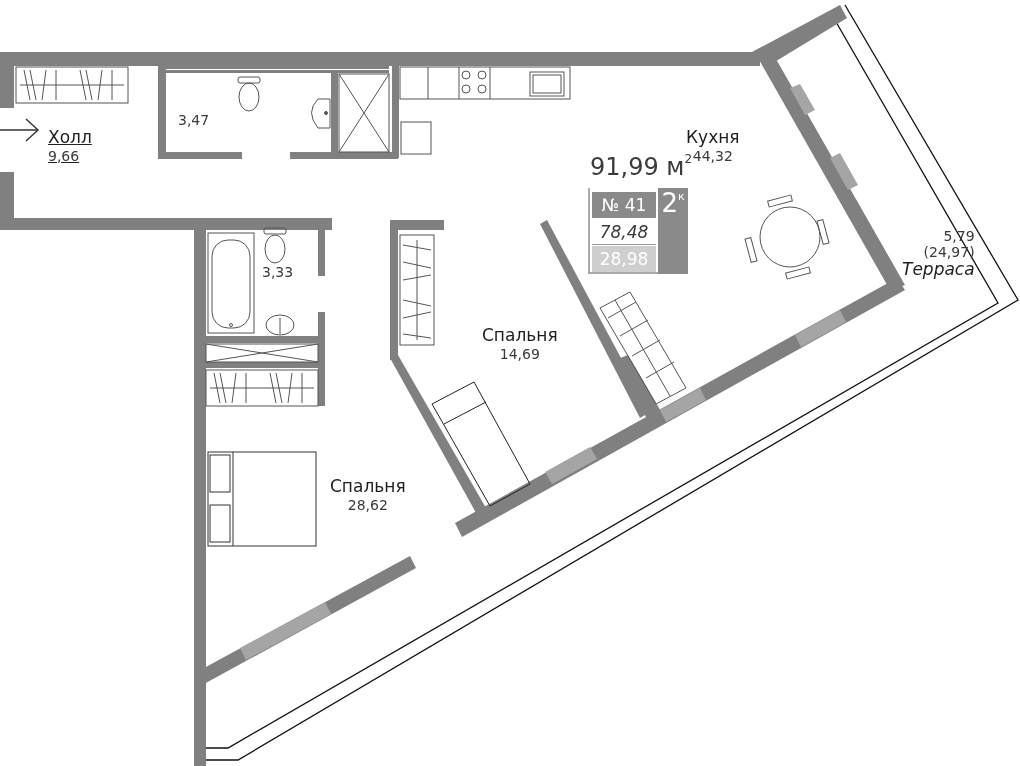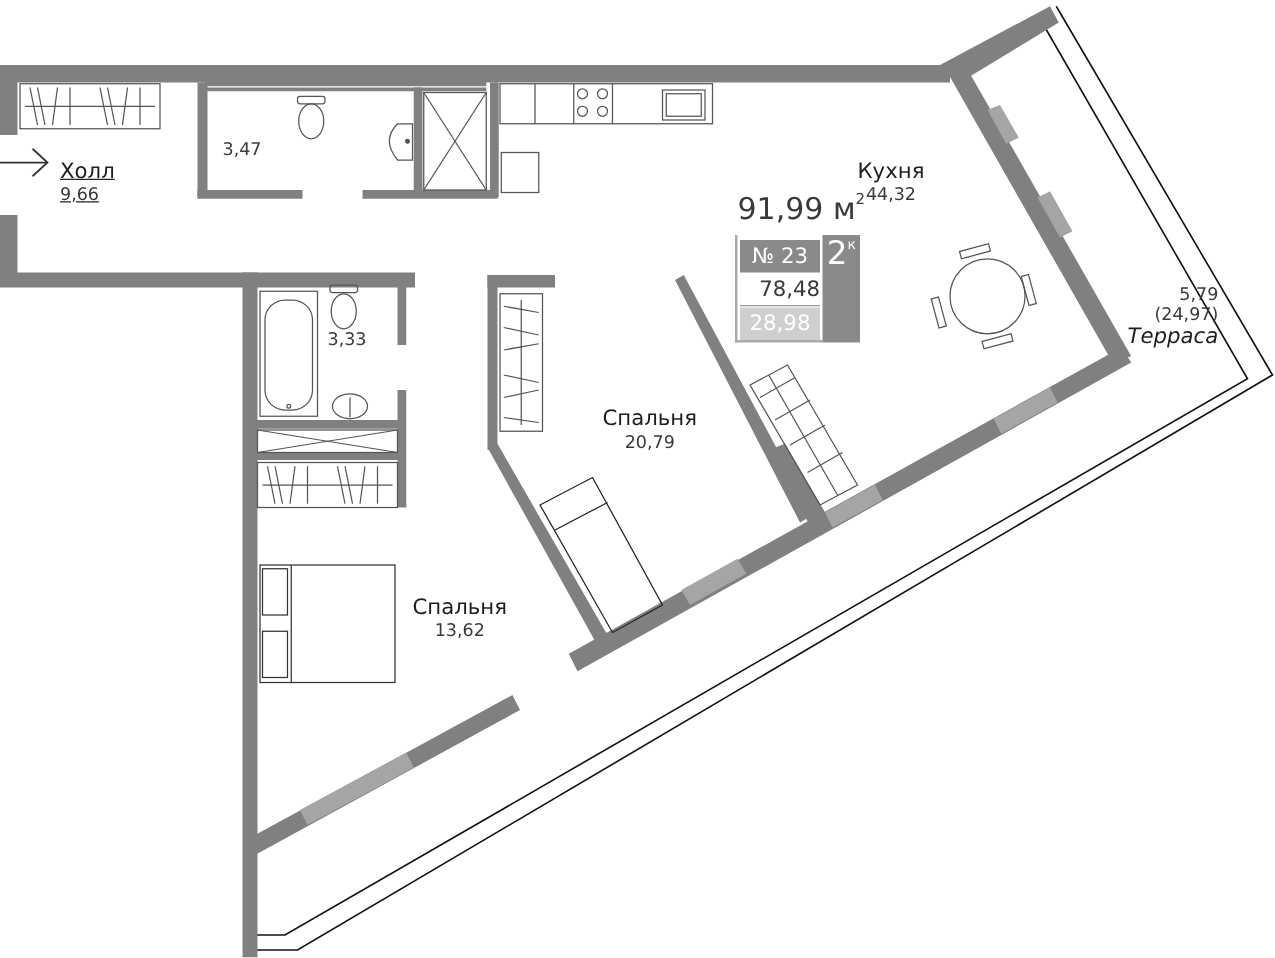--- a/index.html
+++ b/index.html
@@ -8,21 +8,21 @@
   .lbl { position: absolute; font-family: "DejaVu Sans", sans-serif; color: #222; line-height: 1.15; text-align: center; white-space: nowrap; }
   .lbl .name { font-size: 17px; color: #1e1e1e; display: block; }
   .lbl .area { font-size: 14px; color: #3a3a3a; display: block; }
   .lbl.left { text-align: left; }
   .total { position: absolute; left: 590px; top: 152px; font-family: "DejaVu Sans", sans-serif; font-size: 24px; color: #3a3a3a; text-align: center; }
   .total sup { font-size: 12px; vertical-align: 12px; }
   .badge { position: absolute; left: 588px; top: 188px; width: 100px; height: 86px; font-family: "DejaVu Sans", sans-serif; }
   .badge .num { position: absolute; left: 4px; top: 4px; width: 64px; height: 26px; background: #8a8a8a; color: #fff; font-size: 17px; line-height: 26px; text-align: center; }
   .badge .rooms { position: absolute; left: 70px; top: 0; width: 30px; height: 86px; background: #8a8a8a; color: #fff; font-size: 26px; text-align: center; }
   .badge .rooms sup { font-size: 11px; vertical-align: 12px; }
-  .badge .liv { position: absolute; left: 4px; top: 32px; width: 64px; height: 24px; color: #3a3a3a; font-size: 17px; line-height: 24px; text-align: right; border-bottom: 1px solid #999; }
+  .badge .liv { position: absolute; left: 4px; top: 32px; width: 64px; height: 24px; color: #3a3a3a; font-size: 17px; line-height: 24px; text-align: center; border-bottom: 1px solid #999; font-style: italic; }
   .badge .kit { position: absolute; left: 4px; top: 58px; width: 64px; height: 26px; background: #cfcfcf; color: #fff; font-size: 17px; line-height: 26px; text-align: center; }
   .badge .frame { position: absolute; left: 0; top: 0; width: 2px; height: 86px; background: #aaa; }
   .badge .frame2 { position: absolute; left: 0; top: 84px; width: 70px; height: 2px; background: #aaa; }
 </style>
 </head>
 <body>
 
 <svg width="1020" height="766" viewBox="0 0 1020 766">
 
   <g fill="none" stroke="#111" stroke-width="1.3">
@@ -218,37 +218,37 @@
 </div>
 <div class="lbl" style="left:262px; top:264px;">
   <span class="area">3,33</span>
 </div>
 <div class="lbl" style="left:686px; top:100px;margin-top:28px;">
   <span class="name">Кухня</span>
   <span class="area">44,32</span>
 </div>
 <div class="lbl" style="left:482px; top:326px;">
   <span class="name">Спальня</span>
-  <span class="area">20,79</span>
+  <span class="area">14,69</span>
 </div>
 <div class="lbl" style="left:330px; top:477px;">
   <span class="name">Спальня</span>
-  <span class="area">13,62</span>
+  <span class="area">28,62</span>
 </div>
 <div class="lbl" style="left:906px; top:228px; text-align:right;">
   <span class="area">5,79</span>
   <span class="area">(24,97)</span>
   <span class="name" style="margin-left:-4px;font-style:italic;">Терраса</span>
 </div>
 
 <div class="total">
   <span>91,99</span>
   <span>м</span><sup>2</sup>
 </div>
 
 <div class="badge">
   <div class="frame"></div>
   <div class="frame2"></div>
-  <div class="num">№ 23</div>
+  <div class="num">№ 41</div>
   <div class="liv">78,48</div>
   <div class="kit">28,98</div>
   <div class="rooms"><span>2</span><sup>к</sup></div>
 </div>
 
 </body></html>

